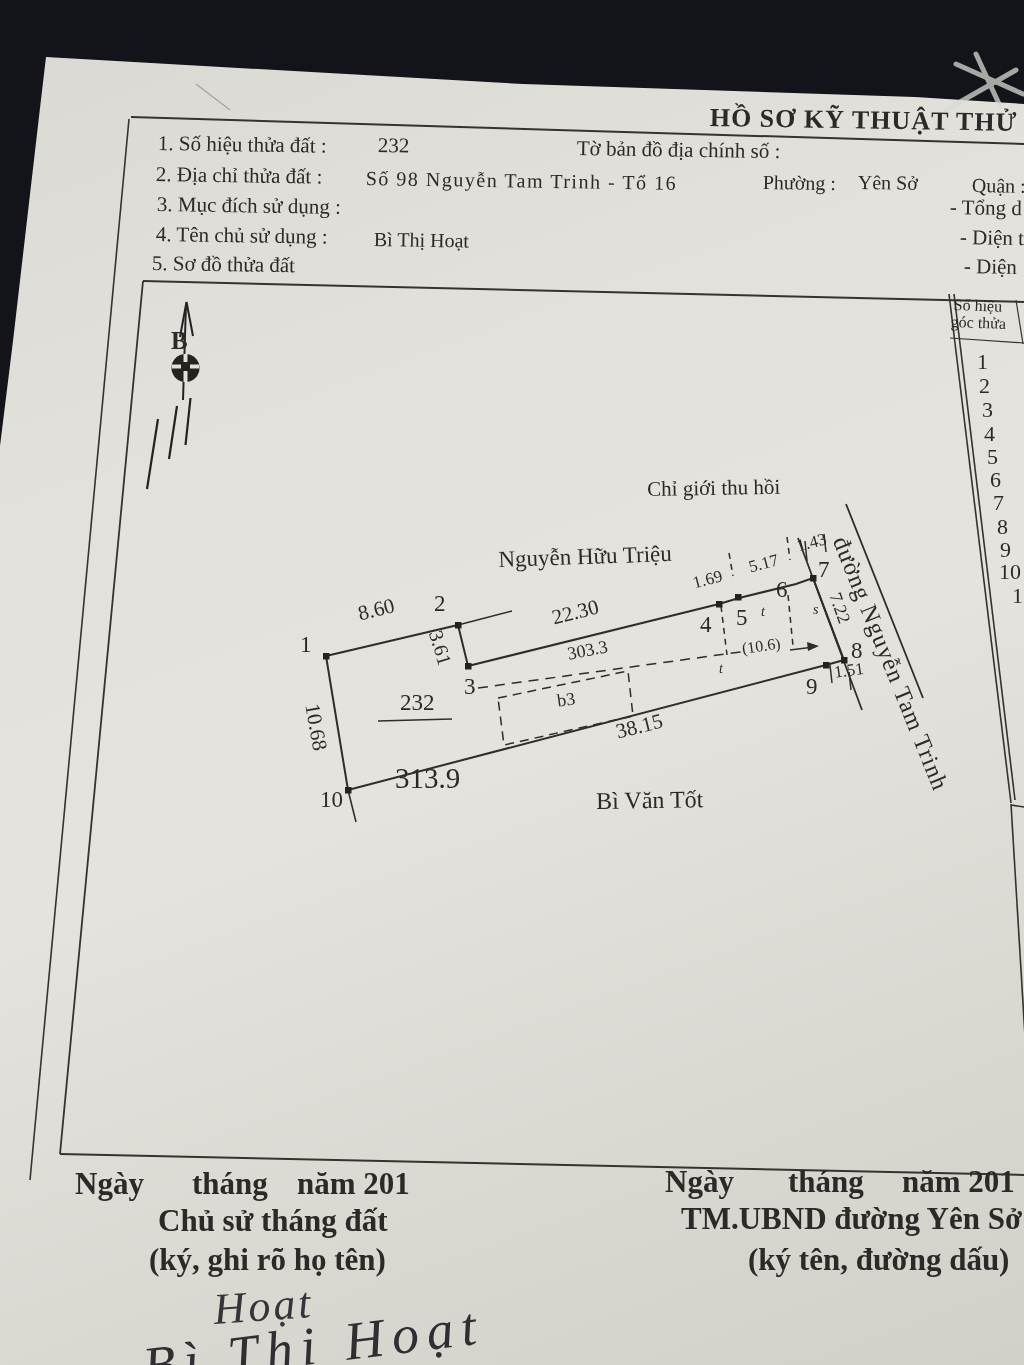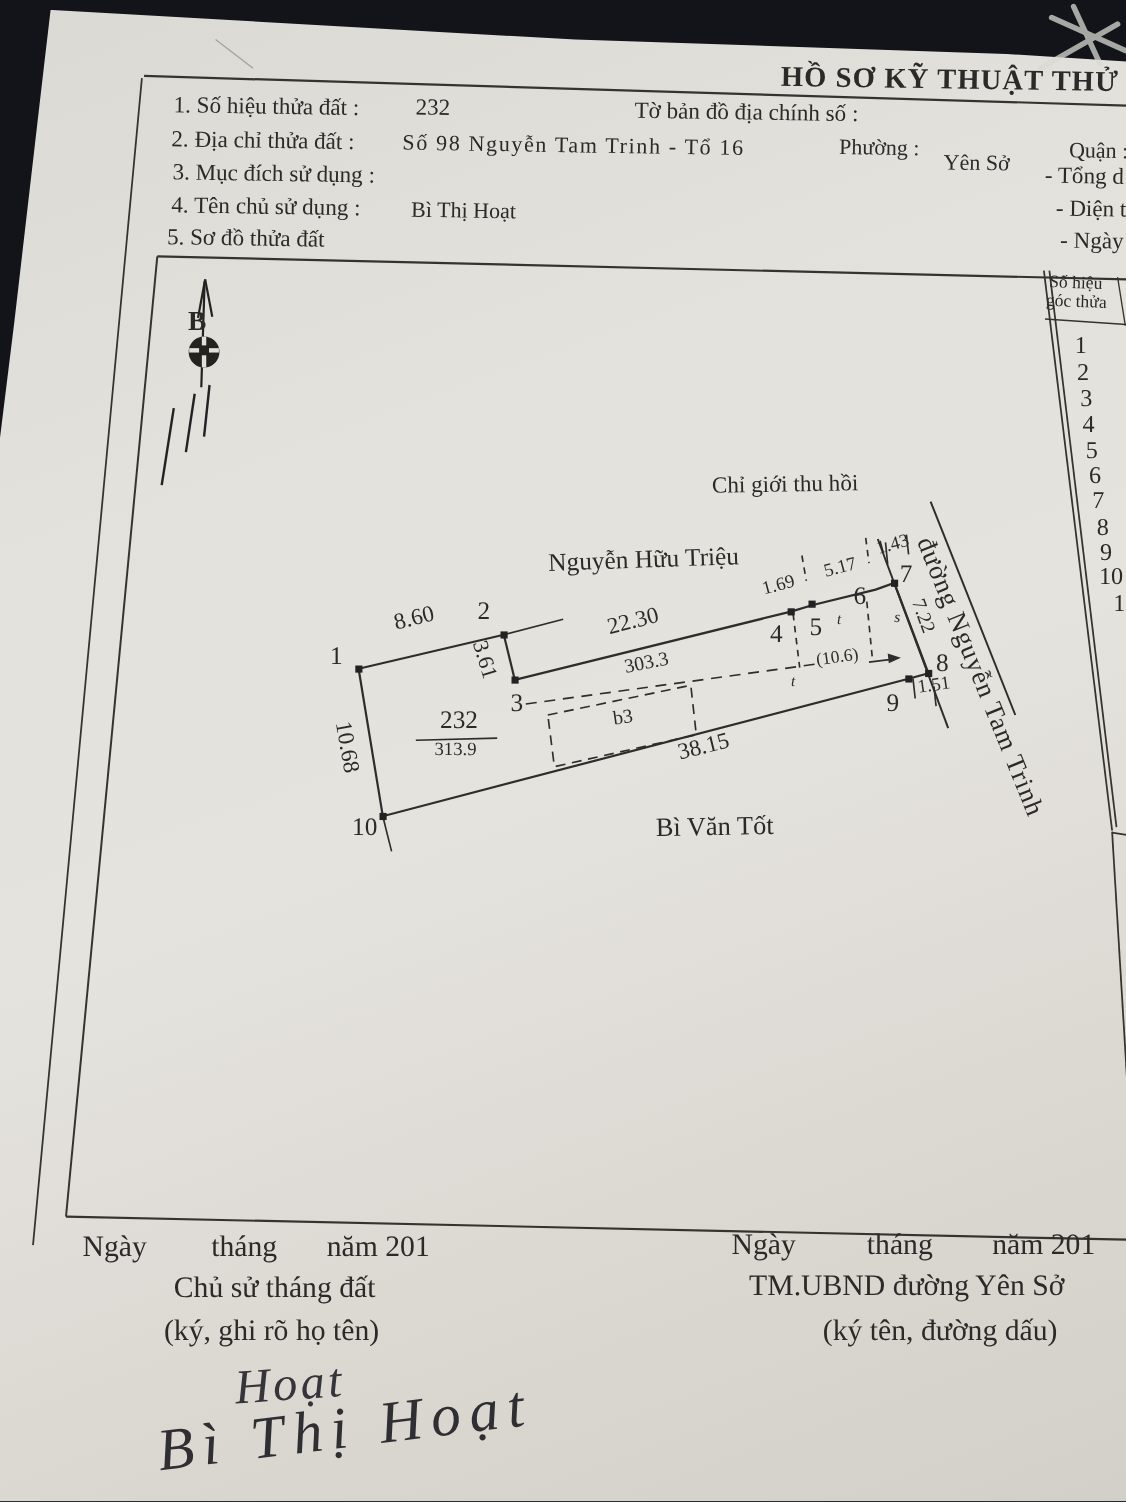--- a/index.html
+++ b/index.html
@@ -1,34 +1,34 @@
 <!DOCTYPE html>
 <html><head>
 <meta charset="utf-8">
 <style>
   html,body{margin:0;padding:0;}
   body{width:1024px;height:1365px;overflow:hidden;background:#13141a;position:relative;
        font-family:"Liberation Serif",serif;}
-  .stage{position:absolute;inset:0;}
+  .stage{position:absolute;inset:0;margin-top:48px;}
   .paper{position:absolute;inset:0;
     background:linear-gradient(160deg,#dbd9d4 0%,#e3e1dc 28%,#e5e3de 52%,#dbd8d2 78%,#d3cfc9 100%);
     -webkit-clip-path:polygon(46px 9px,523px 36px,915px 49px,1024px 56px,1024px 1365px,0 1365px,0 398px,13px 293px,40px 60px);
     clip-path:polygon(46px 9px,523px 36px,915px 49px,1024px 56px,1024px 1365px,0 1365px,0 398px,13px 293px,40px 60px);}
   svg.lines{position:absolute;left:0;top:0;}
   .ps{position:absolute;white-space:nowrap;color:#2b2a28;line-height:1;transform-origin:0 0;}
   .ser{font-family:"Liberation Serif",serif;}
   .tilt{transform:rotate(0.9deg);}
   .title{font-size:26px;font-weight:bold;letter-spacing:1px;}
   .f21{font-size:21px;} .f20{font-size:20px;} .f16{font-size:16px;}
   .dl{position:absolute;font-family:"Liberation Serif",serif;color:#2b2a28;white-space:nowrap;
       line-height:1;transform-origin:0 0;}
   .tn{position:absolute;font-family:"Liberation Serif",serif;color:#2b2a28;font-size:22px;line-height:1;}
   .sig1{font-size:44px;font-style:italic;letter-spacing:3px;color:#35343a;transform:rotate(-4deg);}
   .sig2{font-size:54px;font-style:italic;letter-spacing:8px;color:#2f2e33;transform:rotate(-7deg);}
-  .foot{font-size:27px;}
+  .foot{font-size:31px;font-weight:bold;}
 </style>
 </head>
 <body>
 
 <div class="stage">
 
   <div class="paper"></div>
 
   <svg class="lines" width="1024" height="1365" viewBox="0 0 1024 1365">
 
@@ -122,32 +122,32 @@
   <div>
     <span class="ps ser title tilt" style="left:710px;top:57px;">HỒ SƠ KỸ THUẬT THỬ</span>
 
     <span class="ps ser f21 tilt" style="left:158px;top:85px;">1. Số hiệu thửa đất :</span>
     <span class="ps ser f21 tilt" style="left:378px;top:87px;">232</span>
     <span class="ps ser f21 tilt" style="left:577px;top:90px;">Tờ bản đồ địa chính số :</span>
 
     <span class="ps ser f21 tilt" style="left:156px;top:116px;">2. Địa chỉ thửa đất :</span>
     <span class="ps ser f20 tilt" style="left:366px;top:120px;letter-spacing:1.5px;">Số 98 Nguyễn Tam Trinh - Tổ 16</span>
     <span class="ps ser f20 tilt" style="left:763px;top:124px;">Phường :</span>
-    <span class="ps ser f20 tilt" style="left:858px;top:138px;">Yên Sở</span>
+    <span class="ps ser f20 tilt" style="left:858px;top:124px;">Yên Sở</span>
     <span class="ps ser f20 tilt" style="left:972px;top:127px;">Quận :</span>
 
     <span class="ps ser f21 tilt" style="left:157px;top:146px;">3. Mục đích sử dụng :</span>
     <span class="ps ser f21 tilt" style="left:950px;top:149px;">- Tổng d</span>
 
     <span class="ps ser f21 tilt" style="left:156px;top:176px;">4. Tên chủ sử dụng :</span>
     <span class="ps ser f20 tilt" style="left:374px;top:181px;">Bì Thị Hoạt</span>
     <span class="ps ser f21 tilt" style="left:960px;top:179px;">- Diện t</span>
 
     <span class="ps ser f21 tilt" style="left:152px;top:205px;">5. Sơ đồ thửa đất</span>
-    <span class="ps ser f21 tilt" style="left:964px;top:208px;">- Ngày</span>
+    <span class="ps ser f21 tilt" style="left:964px;top:208px;">- Diện</span>
   </div>
 
   <div>
     <span class="ps ser f16" style="left:954px;top:249px;transform:rotate(2deg);">Số hiệu</span>
     <span class="ps ser f16" style="left:951px;top:266px;transform:rotate(2deg);">góc thửa</span>
   </div>
 
   <div id="dyn">
       <div class="dl" style="left: 300px; top: 585px; font-size: 23px;">1</div>
       <div class="dl" style="left: 434px; top: 544px; font-size: 23px;">2</div>
@@ -163,21 +163,21 @@
       <div class="dl" style="left: 445px; top: 580px; font-size: 20px; transform: rotate(73deg);">3.61</div>
       <div class="dl" style="left: 550px; top: 560px; font-size: 21px; transform: rotate(-14deg);">22.30</div>
       <div class="dl" style="left: 691px; top: 527px; font-size: 17px; transform: rotate(-15deg);">1.69</div>
       <div class="dl" style="left: 747px; top: 511px; font-size: 17px; transform: rotate(-15deg);">5.17</div>
       <div class="dl" style="left: 795px; top: 490px; font-size: 17px; transform: rotate(-15deg);">1.43</div>
       <div class="dl" style="left: 843px; top: 542px; font-size: 18px; transform: rotate(70deg);">7.22</div>
       <div class="dl" style="left: 833px; top: 616px; font-size: 17px; transform: rotate(-8deg);">1.51</div>
       <div class="dl" style="left: 614px; top: 674px; font-size: 21px; transform: rotate(-14deg);">38.15</div>
       <div class="dl" style="left: 322px; top: 654px; font-size: 21px; transform: rotate(80deg);">10.68</div>
       <div class="dl" style="left: 400px; top: 643px; font-size: 23px;">232</div>
-      <div class="dl" style="left: 395px; top: 672px; font-size: 17px;">313.9</div>
+      <div class="dl" style="left: 395px; top: 716px; font-size: 29px;">313.9</div>
       <div class="dl" style="left: 566px; top: 597px; font-size: 18px; transform: rotate(-11deg);">303.3</div>
       <div class="dl" style="left: 556px; top: 644px; font-size: 18px; transform: rotate(-8deg);">b3</div>
       <div class="dl" style="left: 741px; top: 593px; font-size: 16px; transform: rotate(-8deg);">(10.6)</div>
       <div class="dl" style="left: 813px; top: 555px; font-size: 14px; font-style: italic;">s</div>
       <div class="dl" style="left: 761px; top: 557px; font-size: 14px; font-style: italic;">t</div>
       <div class="dl" style="left: 719px; top: 614px; font-size: 14px; font-style: italic;">t</div>
       <div class="dl" style="left: 851px; top: 485px; font-size: 24px; transform: rotate(68deg); letter-spacing: 1px;">đường Nguyễn Tam Trinh</div>
       <div class="dl" style="left: 498px; top: 500px; font-size: 23px; transform: rotate(-2deg);">Nguyễn Hữu Triệu</div>
       <div class="dl" style="left: 647px; top: 431px; font-size: 21px; transform: rotate(-1deg);">Chỉ giới thu hồi</div>
       <div class="dl" style="left: 596px; top: 741px; font-size: 24px; transform: rotate(-1deg);">Bì Văn Tốt</div>

